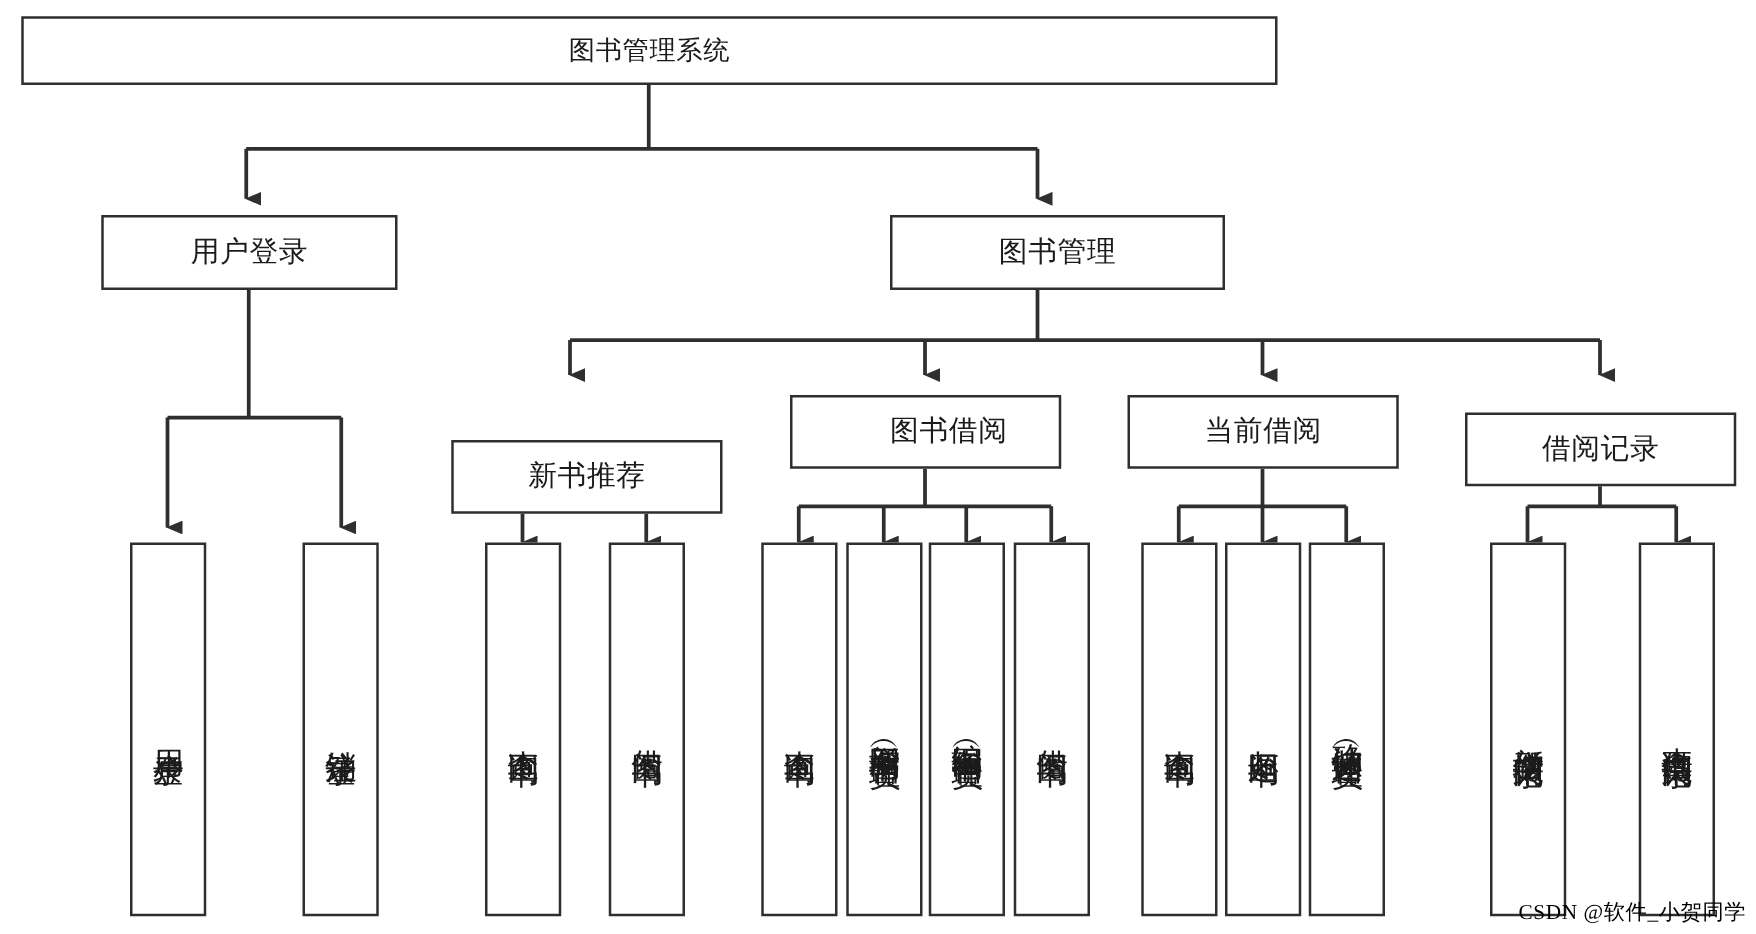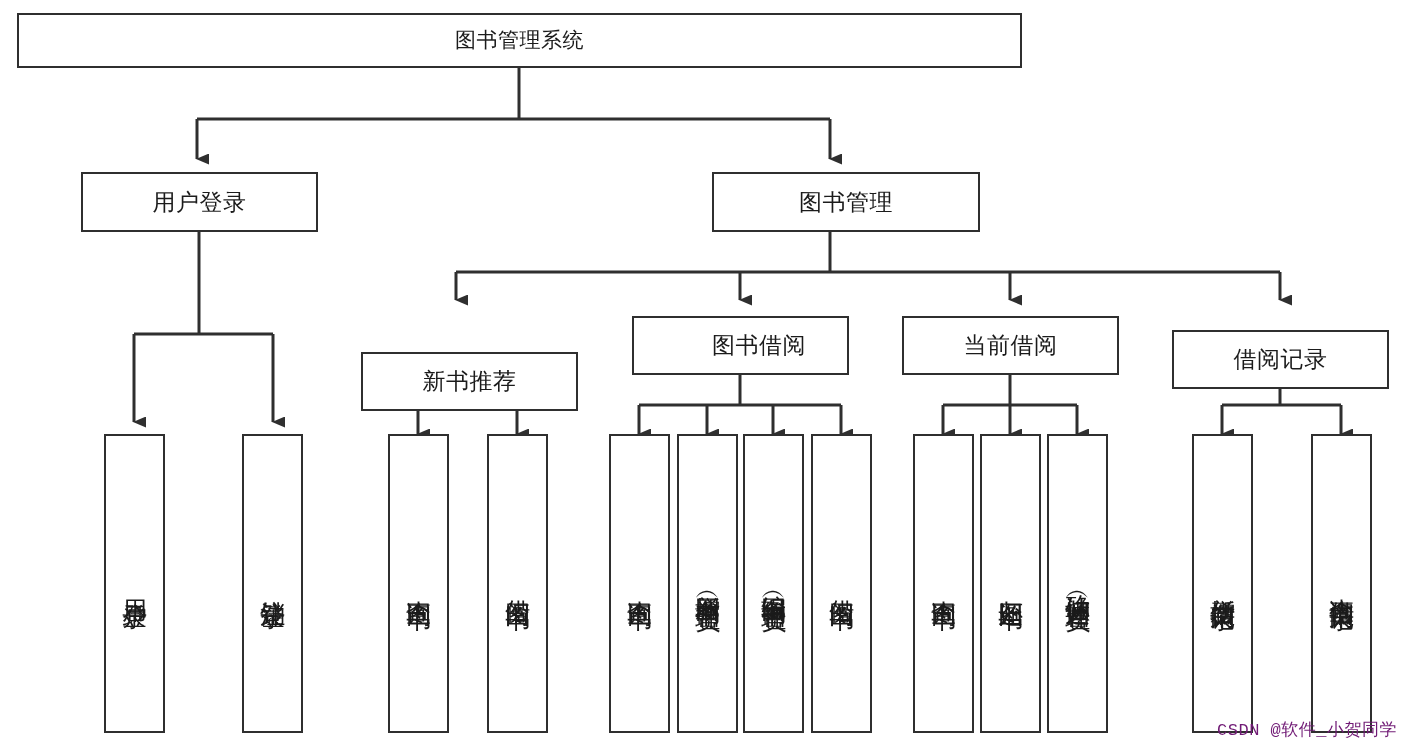--- a/index.html
+++ b/index.html
@@ -62,24 +62,24 @@
     line-height: 1.18;
     letter-spacing: 2px;
     white-space: nowrap;
     max-height: 100%;
   }
   .watermark {
     position: absolute;
     right: 8px;
     bottom: 6px;
     font-size: 17px;
-    color: #701a75;
+    color: #000000;
     letter-spacing: 0.5px;
     white-space: nowrap;
-    font-family: Liberation Mono, monospace;
+    font-family: Liberation Serif, serif;
   }
 </style>
 </head>
 <body>
 
 <div id="canvas">
 
   <svg class="wires" viewBox="0 0 1405 747" xmlns="http://www.w3.org/2000/svg">
     <defs>
       <marker id="arw" markerWidth="11" markerHeight="13" refX="5.5" refY="12" orient="auto" markerUnits="userSpaceOnUse">

